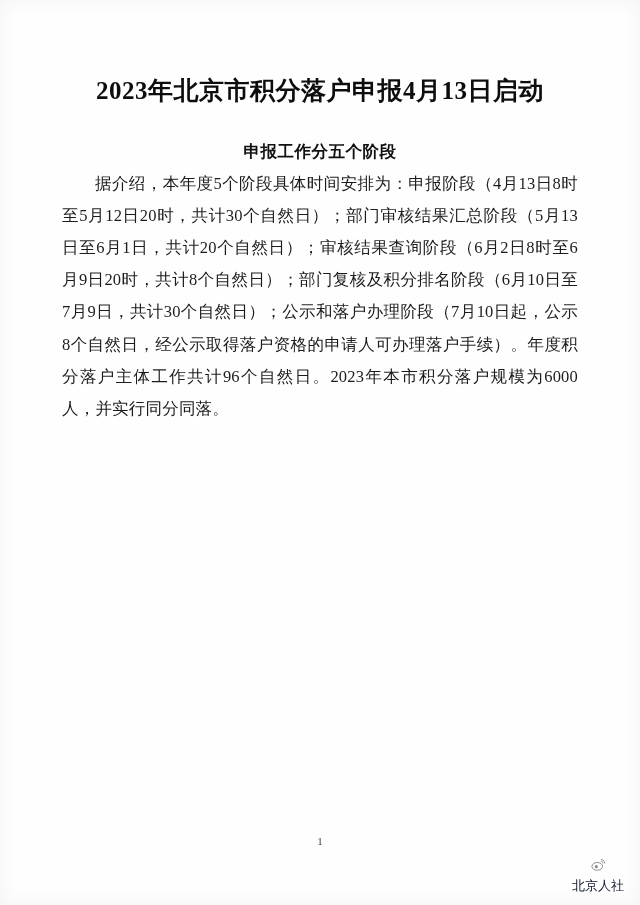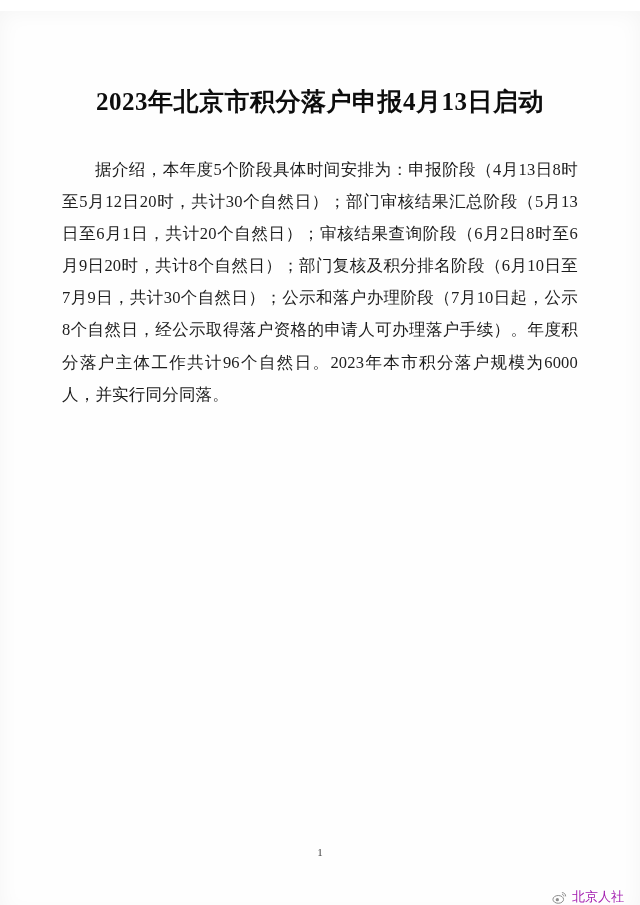--- a/index.html
+++ b/index.html
@@ -21,21 +21,21 @@
     height: 905px;
     box-sizing: border-box;
     padding: 0;
     background: #fefefe;
   }
   .doc-title {
     text-align: center;
     font-size: 25px;
     font-weight: bold;
     letter-spacing: 0.5px;
-    margin: 11px;
+    margin: 0;
     padding: 72px 60px 0 60px;
     line-height: 1.5;
     color: #0d0d0d;
     font-family: "Liberation Serif", "DejaVu Serif", serif;
   }
   .body-wrap {
     padding: 22px 62px 0 62px;
   }
   p.para {
     margin: 0;
@@ -66,23 +66,24 @@
     color: #444;
     font-family: "Liberation Serif", "DejaVu Serif", serif;
   }
   .watermark {
     position: absolute;
     right: 16px;
     bottom: 10px;
     display: flex;
     align-items: center;
     gap: 5px;
-    color: #a21caf;
+    color: #0f172a;
     font-size: 13px;
     font-family: "Liberation Sans", sans-serif;
+    flex-direction: column;
   }
   .weibo-icon {
     width: 15px;
     height: 15px;
     display: inline-block;
     position: relative;
   }
   .weibo-icon svg { display: block; }
   .edge-shadow {
     position: absolute;
@@ -92,20 +93,21 @@
   }
 </style>
 </head>
 <body>
 
 <div class="page">
 
   <h1 class="doc-title">2023年北京市积分落户申报4月13日启动</h1>
 
   <div class="body-wrap">
+    <h2 class="sub-head">申报工作分五个阶段</h2>
     <p class="para">据介绍，本年度5个阶段具体时间安排为：申报阶段（4月13日8时至5月12日20时，共计30个自然日）；部门审核结果汇总阶段（5月13日至6月1日，共计20个自然日）；审核结果查询阶段（6月2日8时至6月9日20时，共计8个自然日）；部门复核及积分排名阶段（6月10日至7月9日，共计30个自然日）；公示和落户办理阶段（7月10日起，公示8个自然日，经公示取得落户资格的申请人可办理落户手续）。年度积分落户主体工作共计96个自然日。2023年本市积分落户规模为6000人，并实行同分同落。</p>
   </div>
 
   <div class="page-number">1</div>
 
   <div class="watermark">
     <span class="weibo-icon">
       <svg viewBox="0 0 24 24" width="15" height="15" aria-hidden="true">
         <ellipse cx="10" cy="15" rx="8.5" ry="6.2" fill="none" stroke="#8e8e8e" stroke-width="1.6"></ellipse>
         <circle cx="8.5" cy="15.4" r="2.6" fill="#8e8e8e"></circle>

